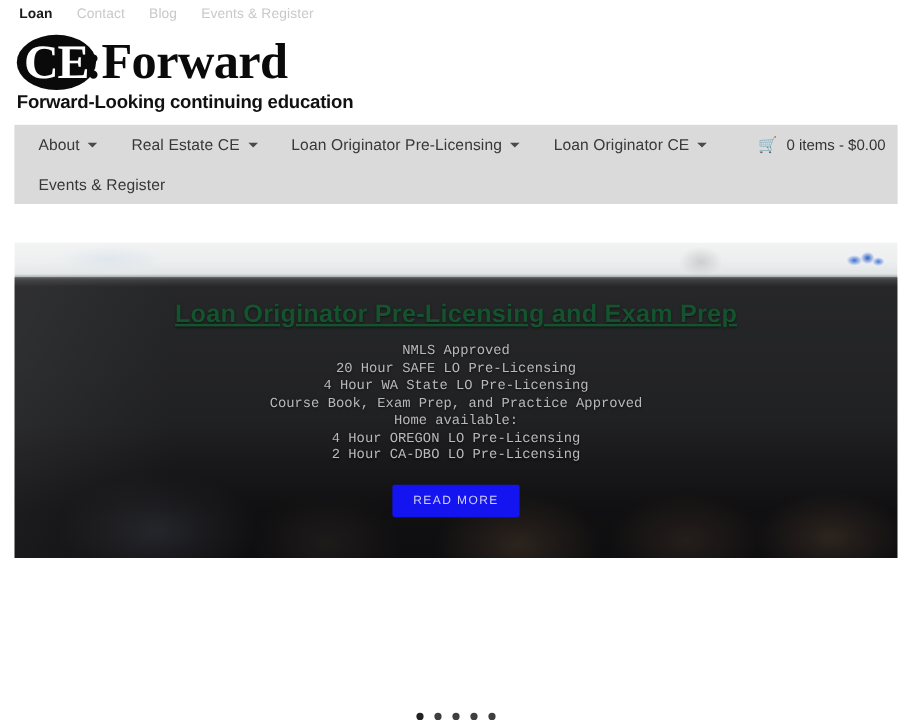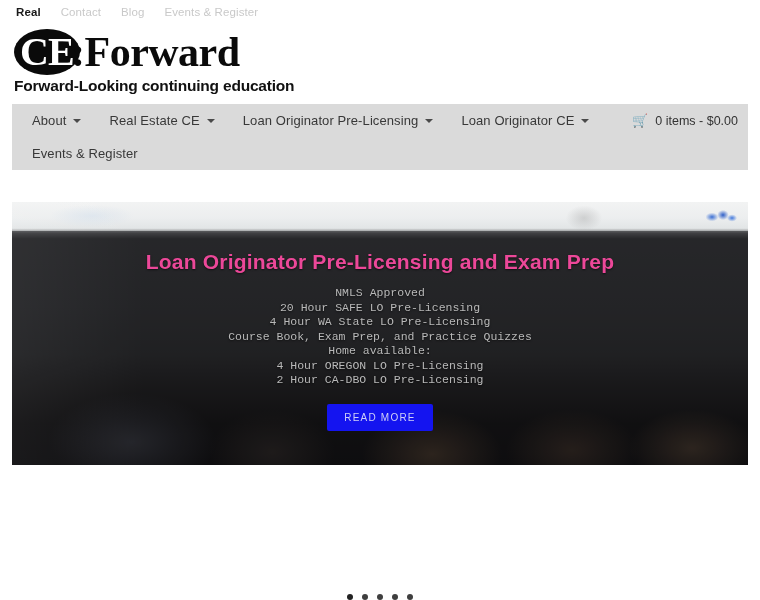--- a/index.html
+++ b/index.html
@@ -211,25 +211,26 @@
     inset: 0;
     display: flex;
     flex-direction: column;
     align-items: center;
     padding-top: 48px;
     box-sizing: border-box;
   }
   #hero-title {
     font-size: 21px;
     font-weight: bold;
-    color: #ec4899;
+    color: #14532d;
     text-align: center;
     letter-spacing: 0.2px;
     margin: 0 0 12px 0;
     text-shadow: 0 1px 2px rgba(0,0,0,0.55);
+    text-decoration: underline;
   }
   #hero-subtitle {
     text-align: center;
     color: #b9b9b9;
     font-size: 11.5px;
     line-height: 14.5px;
     margin: 0;
     text-shadow: 0 1px 2px rgba(0,0,0,0.6);
   }
   #hero-subtitle .sub-line { display: block; font-family: Liberation Mono, monospace; }
@@ -262,21 +263,21 @@
     border-radius: 50%;
     background: #3f3f3f;
     cursor: pointer;
   }
   .slider-dot.active { background: #222222; }
 </style>
 </head>
 <body>
 
 <div id="top-nav">
-  <a class="top-link active" href="#">Real</a>
+  <a class="top-link active" href="#">Loan</a>
   <a class="top-link" href="#">Contact</a>
   <a class="top-link" href="#">Blog</a>
   <a class="top-link" href="#">Events &amp; Register</a>
 </div>
 
 <div id="logo-block">
   <div id="logo-wordmark">
     <div id="logo-ce-badge"></div>
     <div id="logo-ce-text">CE</div>
     <div id="logo-rest-text">:Forward</div>
@@ -321,21 +322,21 @@
   <div id="hero-photo-highlights"></div>
   <div id="hero-blue-logo"></div>
   <div id="hero-overlay"></div>
 
   <div id="hero-content">
     <h1 id="hero-title">Loan Originator Pre-Licensing and Exam Prep</h1>
     <div id="hero-subtitle">
       <span class="sub-line">NMLS Approved</span>
       <span class="sub-line">20 Hour SAFE LO Pre-Licensing</span>
       <span class="sub-line">4 Hour WA State LO Pre-Licensing</span>
-      <span class="sub-line">Course Book, Exam Prep, and Practice Quizzes</span>
+      <span class="sub-line">Course Book, Exam Prep, and Practice Approved</span>
       <span class="sub-line">Home available:</span>
       <span class="sub-line">4 Hour OREGON LO Pre-Licensing</span>
       <span class="sub-line">2 Hour CA-DBO LO Pre-Licensing</span>
     </div>
     <button id="hero-cta">READ MORE</button>
   </div>
 </section>
 
 <div id="slider-dots">
   <span class="slider-dot active"></span>

